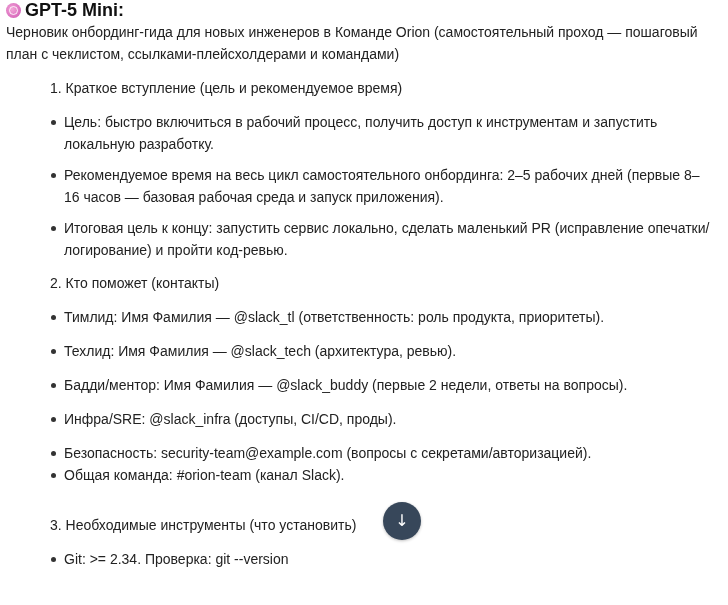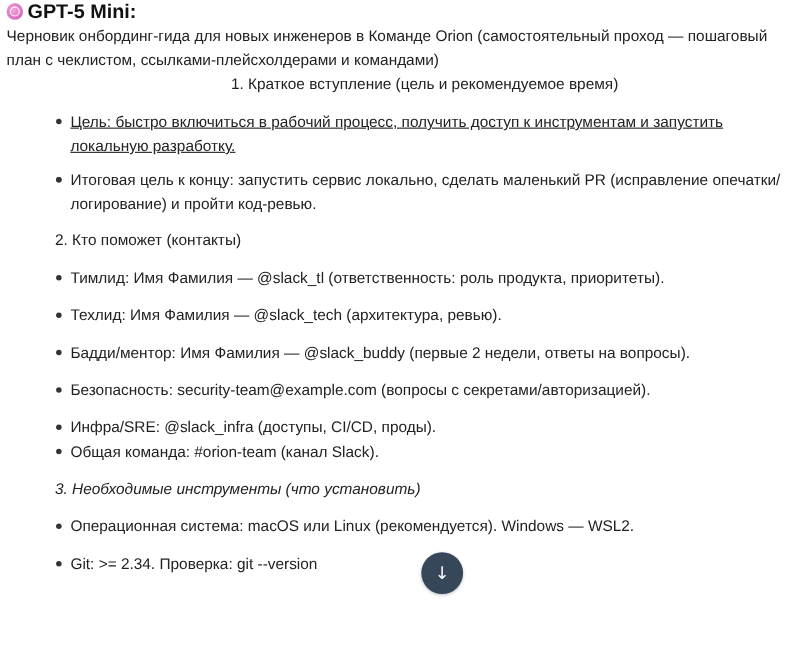--- a/index.html
+++ b/index.html
@@ -100,27 +100,28 @@
 </head>
 <body>
 
 <div class="message">
   <div class="sender">
     <span class="sender-icon"></span>
     <span class="sender-name">GPT-5 Mini:</span>
   </div>
   <p class="intro">Черновик онбординг-гида для новых инженеров в Команде Orion (самостоятельный проход — пошаговый план с чеклистом, ссылками-плейсхолдерами и командами)</p>
 
-  <div class="item numbered" style="text-align:center;">1. Краткое вступление (цель и рекомендуемое время)</div>
-  <div class="item bullet" style="margin-top:12px;text-decoration:underline;">
+  <div class="item numbered" style="margin-top:12px;">1. Краткое вступление (цель и рекомендуемое время)</div>
+  <div class="item bullet" style="margin-top:12px;">
     <span class="dot"></span>
     <span>Цель: быстро включиться в рабочий процесс, получить доступ к инструментам и запустить локальную разработку.</span>
   </div>
   <div class="item bullet" style="margin-top:9px;">
     <span class="dot"></span>
+    <span>Рекомендуемое время на весь цикл самостоятельного онбординга: 2–5 рабочих дней (первые 8–16 часов — базовая рабочая среда и запуск приложения).</span>
   </div>
   <div class="item bullet" style="margin-top:9px;">
     <span class="dot"></span>
     <span>Итоговая цель к концу: запустить сервис локально, сделать маленький PR (исправление опечатки/ логирование) и пройти код-ревью.</span>
   </div>
 
   <div class="item numbered" style="margin-top:11px;">2. Кто поможет (контакты)</div>
   <div class="item bullet" style="margin-top:12px;">
     <span class="dot"></span>
     <span>Тимлид: Имя Фамилия — @slack_tl (ответственность: роль продукта, приоритеты).</span>
@@ -128,36 +129,32 @@
   <div class="item bullet" style="margin-top:12px;">
     <span class="dot"></span>
     <span>Техлид: Имя Фамилия — @slack_tech (архитектура, ревью).</span>
   </div>
   <div class="item bullet" style="margin-top:12px;">
     <span class="dot"></span>
     <span>Бадди/ментор: Имя Фамилия — @slack_buddy (первые 2 недели, ответы на вопросы).</span>
   </div>
   <div class="item bullet" style="margin-top:12px;">
     <span class="dot"></span>
-    <span>Безопасность: security-team@example.com (вопросы с секретами/авторизацией).</span>
+    <span>Инфра/SRE: @slack_infra (доступы, CI/CD, проды).</span>
   </div>
   <div class="item bullet" style="margin-top:12px;">
     <span class="dot"></span>
-    <span>Инфра/SRE: @slack_infra (доступы, CI/CD, проды).</span>
+    <span>Безопасность: security-team@example.com (вопросы с секретами/авторизацией).</span>
   </div>
   <div class="item bullet" style="margin-top:0;">
     <span class="dot"></span>
     <span>Общая команда: #orion-team (канал Slack).</span>
   </div>
 
-  <div class="item numbered" style="margin-top:12px;font-style:italic;">3. Необходимые инструменты (что установить)</div>
-  <div class="item bullet" style="margin-top:12px;">
-    <span class="dot"></span>
-    <span>Операционная система: macOS или Linux (рекомендуется). Windows — WSL2.</span>
-  </div>
+  <div class="item numbered" style="margin-top:28px;">3. Необходимые инструменты (что установить)</div>
   <div class="item bullet" style="margin-top:12px;">
     <span class="dot"></span>
     <span>Git: &gt;= 2.34. Проверка: git --version</span>
   </div>
 </div>
 
 <div class="scroll-down-button">
   <span>↓</span>
 </div>
 

